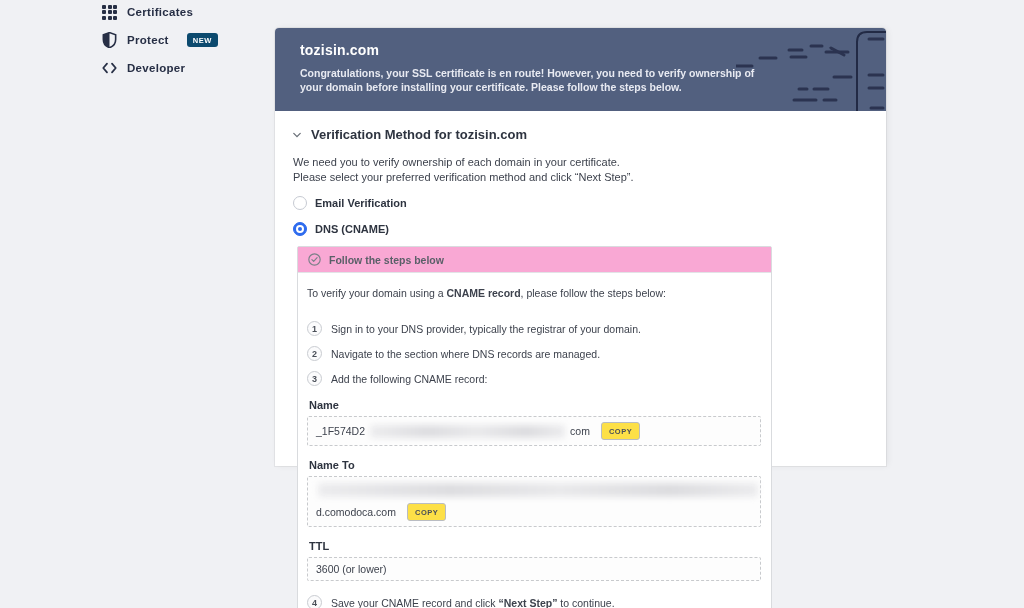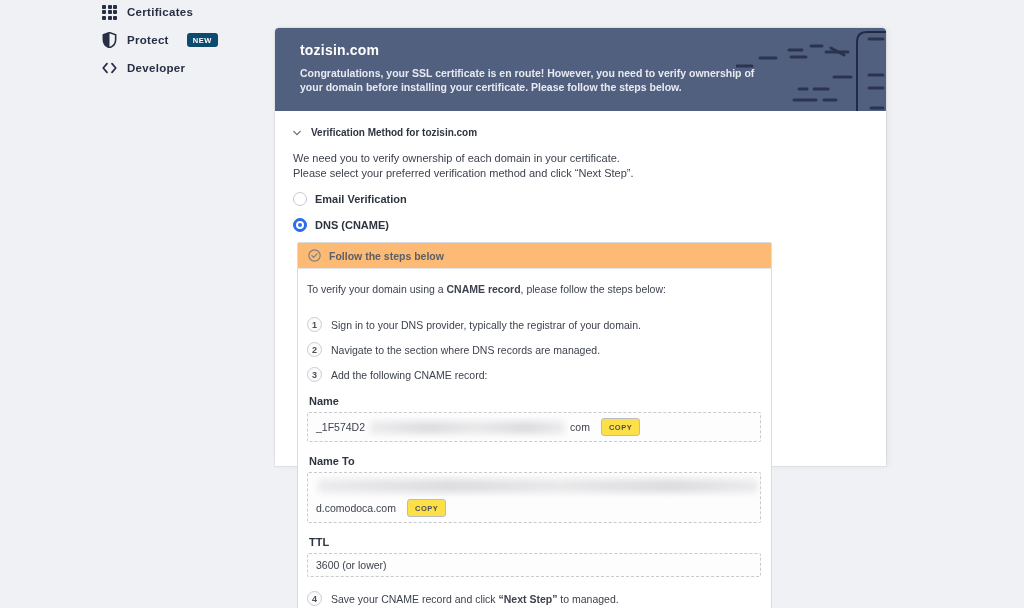--- a/index.html
+++ b/index.html
@@ -33,38 +33,38 @@
     position:relative; height:83px; background:#52607f; border-radius:4px 4px 0 0;
     padding:14px 24px 0 25px; overflow:hidden;
   }
   .card-header h1 { font-size:14px; color:#fff; letter-spacing:.2px; margin-bottom:8px; }
   .card-header p { font-size:10.5px; font-weight:bold; color:#e8eaf2; line-height:14px; max-width:470px; }
   .header-deco { position:absolute; right:0; top:0; height:83px; width:150px; pointer-events:none; }
 
   
   .content { padding:16px 17px 0 16px; }
   .section-head { display:flex; align-items:center; gap:10px; margin-left:2px; cursor:pointer; }
-  .section-head .title { font-size:10px; font-weight:bold; color:#2e3440; }
+  .section-head .title { font-size:13px; font-weight:bold; color:#2e3440; }
   .chev { width:8px; height:8px; flex:0 0 auto; }
   .section-desc { margin:13px 0 0 2px; font-size:11px; line-height:14.5px; color:#3d424d; }
 
   .radio-row { display:flex; align-items:center; gap:8px; margin:12px 0 0 2px; cursor:pointer; }
   .radio { width:14px; height:14px; border-radius:50%; background:#fff; border:1.5px solid #c6cad2; flex:0 0 auto; position:relative; }
   .radio.checked { border:1.5px solid #2e6bee; background:#2e6bee; }
   .radio.checked::after {
     content:""; position:absolute; inset:2px; border-radius:50%;
     background:#2e6bee; border:2px solid #fff;
   }
   .radio-row .rlbl { font-size:11px; font-weight:bold; color:#2e3440; }
 
   
   .steps-box { margin:10px 0 0 6px; width:475px; border:1px solid #d9dbde; border-radius:2px; background:#fff; }
   .steps-box-head {
     display:flex; align-items:center; gap:8px; height:26px; padding:0 10px;
-    background:#fdba74; border-bottom:1px solid #e2e4e7;
+    background:#f9a8d4; border-bottom:1px solid #e2e4e7;
   }
   .steps-box-head .t { font-size:10.5px; font-weight:bold; color:#5a5f68; }
   .steps-body { padding:14px 10px 16px 9px; }
   .steps-intro { font-size:10.5px; color:#3d424d; margin-bottom:22px; }
   .step-row { display:flex; align-items:flex-start; gap:9px; margin-bottom:10px; }
   .step-num {
     flex:0 0 auto; width:15px; height:15px; border-radius:50%;
     border:1px solid #c9ccd1; background:#fbfbfc; color:#4a4f58;
     font-size:9px; font-weight:bold; display:flex; align-items:center; justify-content:center;
   }
@@ -225,19 +225,19 @@
 
         <div class="fld-label">TTL</div>
         <div class="fld">
           <div class="fld-line">
               <span>3600 (or lower)</span>
             </div>
         </div>
 
         <div class="step-row step4">
           <span class="step-num">4</span>
-          <span class="stxt"><span>Save your CNAME record and click </span><b>“Next Step”</b><span> to managed.</span></span>
+          <span class="stxt"><span>Save your CNAME record and click </span><b>“Next Step”</b><span> to continue.</span></span>
         </div>
       </div>
     </section>
 
   </div>
 </main>
 
 </body></html>

